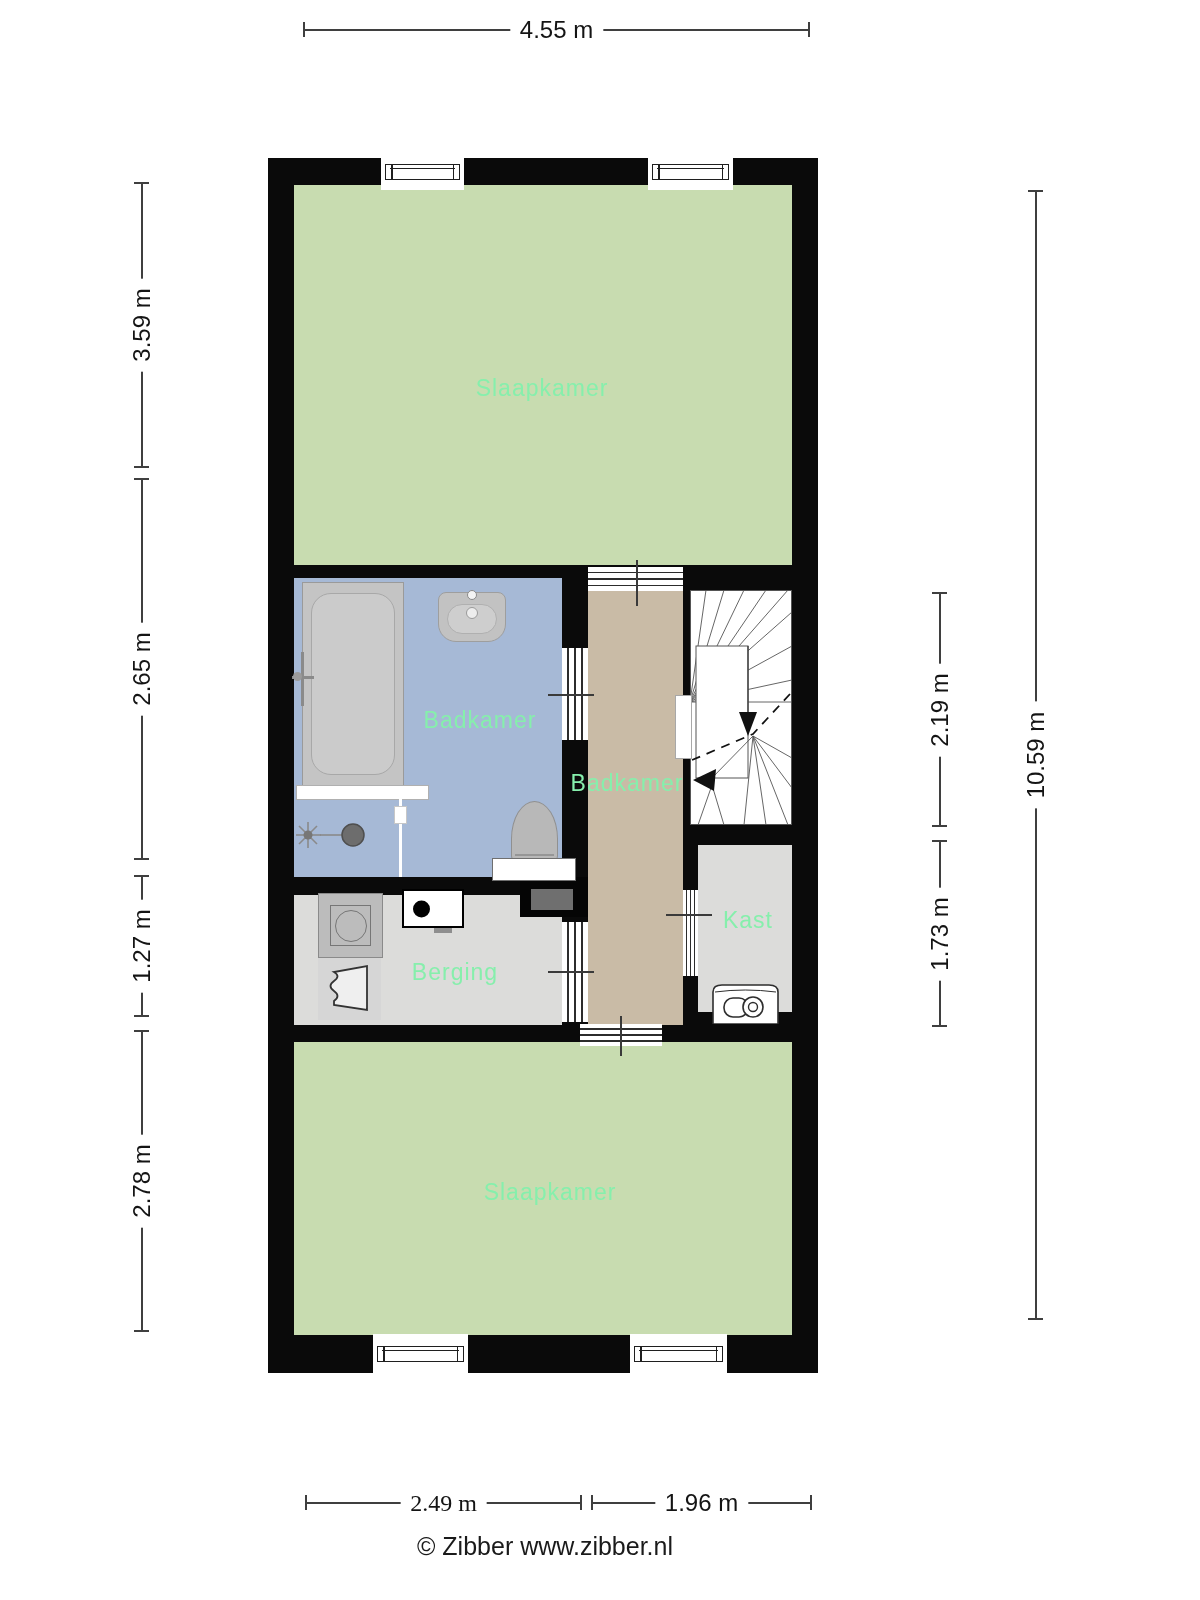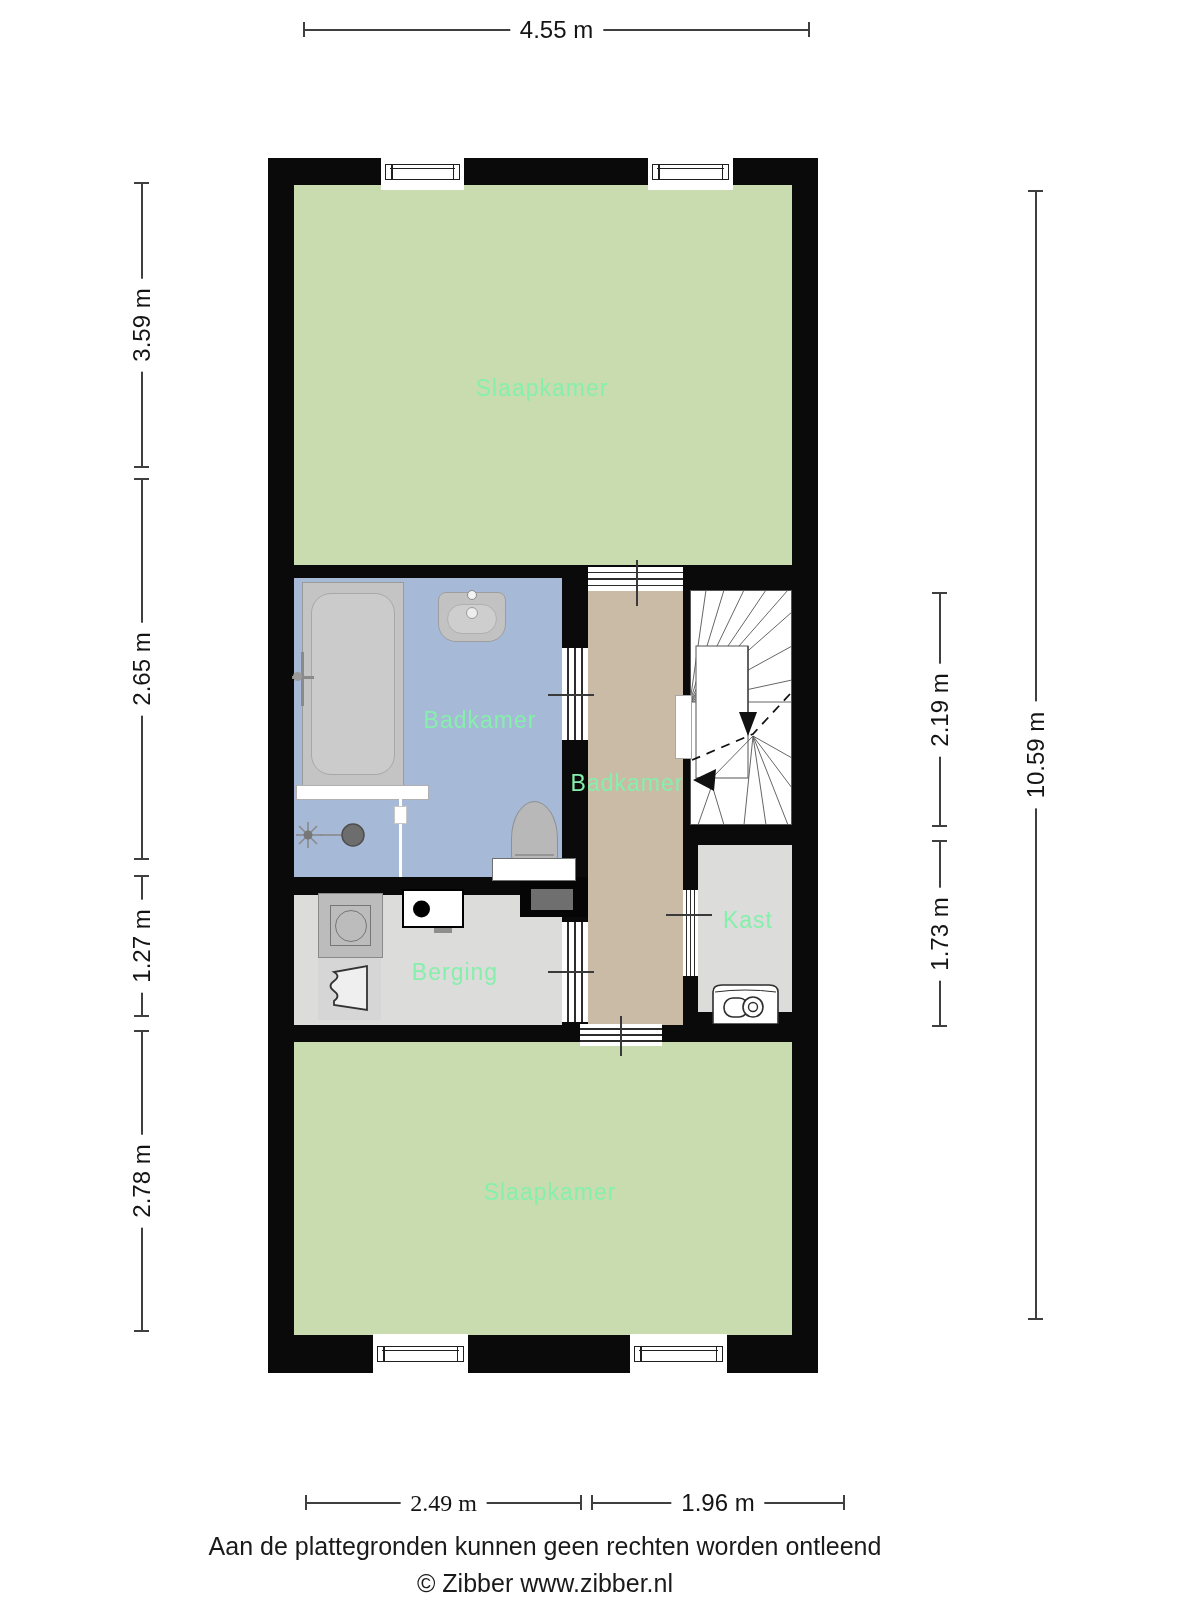--- a/index.html
+++ b/index.html
@@ -124,21 +124,21 @@
       <div class="tk a"></div>
       <div class="tk b"></div>
     <span class="lbl">10.59 m</span>
   </div>
   <div class="dim dim-h" style="left:305px;top:1489px;width:277px;font-family:Liberation Serif, serif;">
     <div class="ln"></div>
       <div class="tk a"></div>
       <div class="tk b"></div>
     <span class="lbl">2.49 m</span>
   </div>
-  <div class="dim dim-h" style="left:591px;top:1489px;width:254px;">
+  <div class="dim dim-h" style="left:591px;top:1489px;width:221px;">
     <div class="ln"></div>
       <div class="tk a"></div>
       <div class="tk b"></div>
     <span class="lbl">1.96 m</span>
   </div>
 
   <div class="plan" style="background: rgb(10, 10, 10);">
 
     <div class="room" style="left: 26px; top: 27px; width: 498px; height: 380px; background: rgb(200, 220, 176);"></div>
     <div class="room" style="left: 26px; top: 420px; width: 268px; height: 299px; background: rgb(166, 185, 214);"></div>
@@ -304,17 +304,16 @@
 
     <div class="room-label" style="left:274px;top:230px;">Slaapkamer</div>
     <div class="room-label" style="left:212px;top:562px;text-align:right;">Badkamer</div>
     <div class="room-label" style="left:359px;top:625px;">Badkamer</div>
     <div class="room-label" style="left:480px;top:762px;">Kast</div>
     <div class="room-label" style="left:187px;top:814px;">Berging</div>
     <div class="room-label" style="left:282px;top:1034px;">Slaapkamer</div>
   </div>
 
   <div class="footer" style="top:1528px;">
-    <div>Aan de plattegronden kunnen geen rechten worden ontleend</div>
     <div>© Zibber www.zibber.nl</div>
   </div>
 
 </div>
 
 </body></html>

